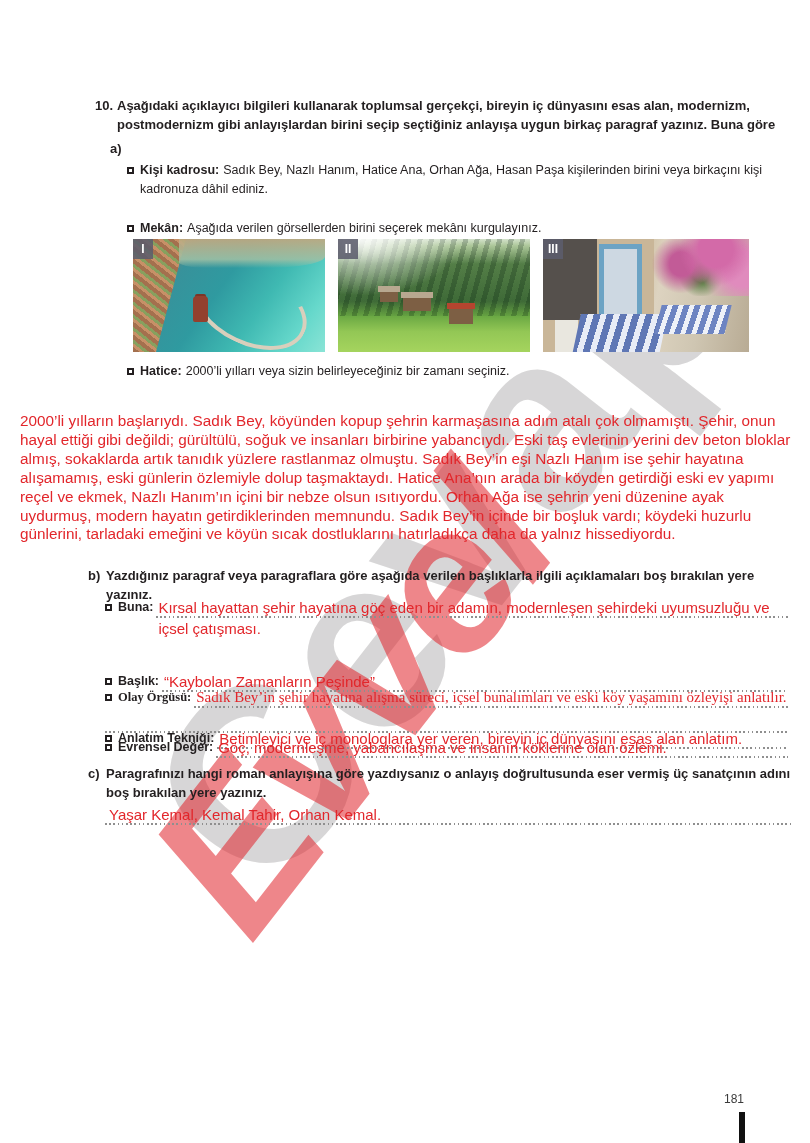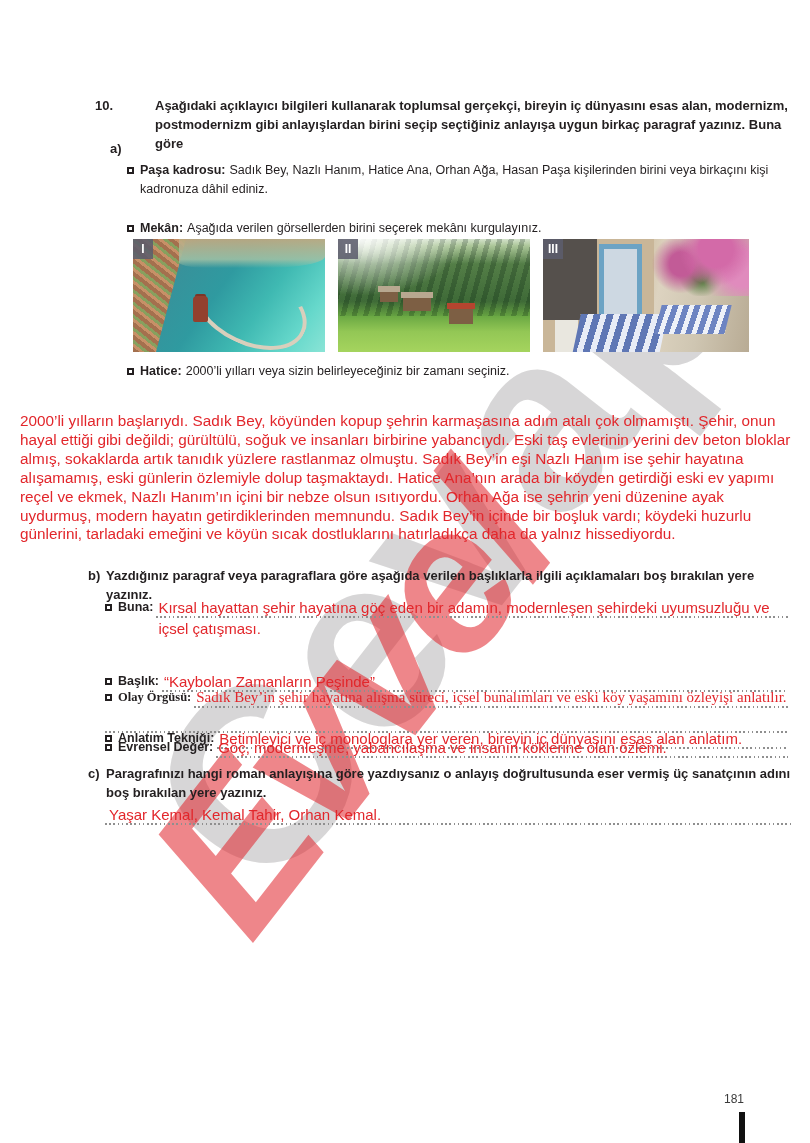--- a/index.html
+++ b/index.html
@@ -84,31 +84,31 @@
   .tabbar{left:739px;top:1112px;width:6px;height:31px;background:#111;}
 </style>
 </head>
 <body>
 
 <div id="page">
 
   <div class="wm wm-gray">Cevap</div>
   <div class="wm wm-red">Evvel</div>
 
-  <div class="abs stem" style="left:95px;top:96px;width:697px;gap:38px;">
+  <div class="abs stem" style="left:95px;top:96px;width:697px;">
     <span class="pnum">10.</span>
     <span>Aşağıdaki açıklayıcı bilgileri kullanarak toplumsal gerçekçi, bireyin iç dünyasını esas alan, modernizm, postmodernizm gibi anlayışlardan birini seçip seçtiğiniz anlayışa uygun birkaç paragraf yazınız. Buna göre</span>
   </div>
 
   <div class="abs" style="left:110px;top:141px;font-size:13px;font-weight:700;">a)</div>
 
   <div class="abs item" style="left:127px;top:161px;width:662px;">
     <span class="sq"></span>
     <span class="itemtext">
-      <span class="lbl">Paşa kadrosu:</span><span>Sadık Bey, Nazlı Hanım, Hatice Ana, Orhan Ağa, Hasan Paşa kişilerinden birini veya birkaçını kişi kadronuza dâhil ediniz.</span>
+      <span class="lbl">Kişi kadrosu:</span><span>Sadık Bey, Nazlı Hanım, Hatice Ana, Orhan Ağa, Hasan Paşa kişilerinden birini veya birkaçını kişi kadronuza dâhil ediniz.</span>
     </span>
   </div>
 
   <div class="abs item" style="left:127px;top:219px;width:662px;">
     <span class="sq"></span>
     <span class="itemtext">
       <span class="lbl">Mekân:</span><span>Aşağıda verilen görsellerden birini seçerek mekânı kurgulayınız.</span>
     </span>
   </div>
 

